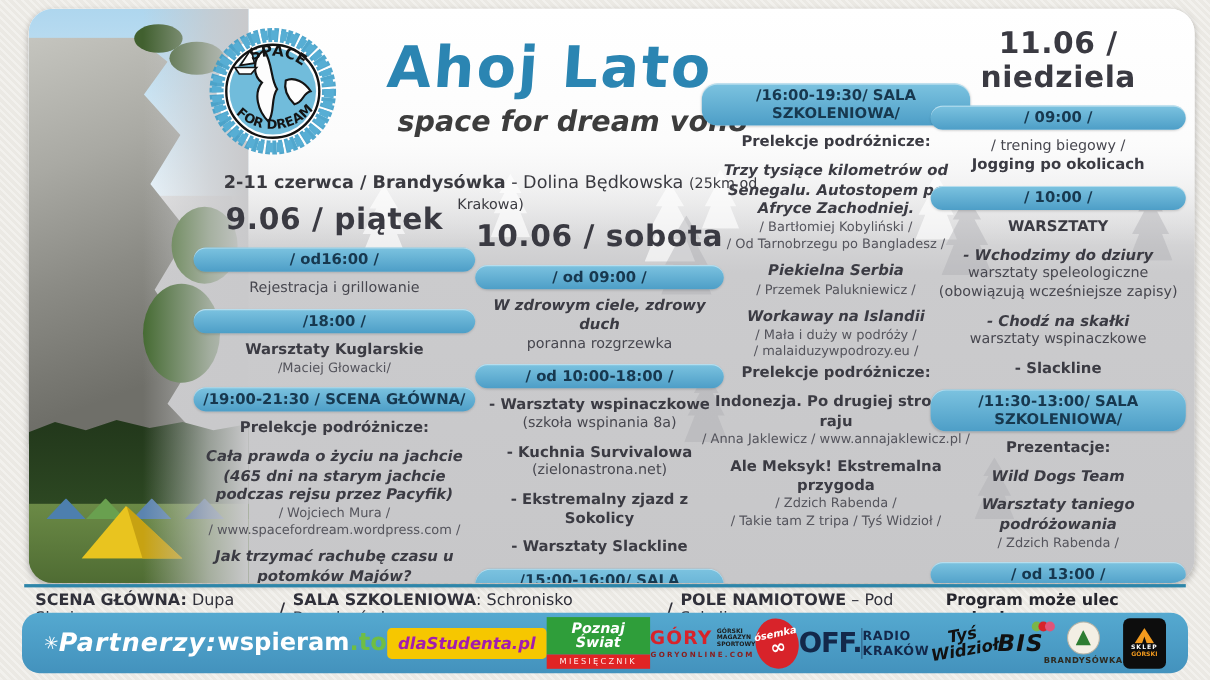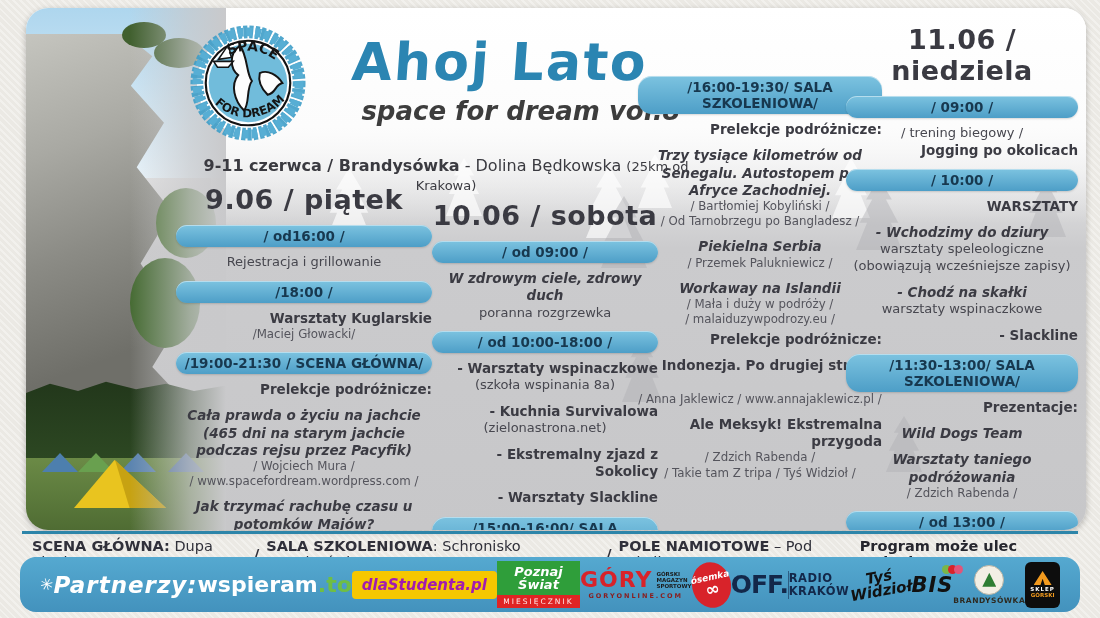--- a/index.html
+++ b/index.html
@@ -51,21 +51,21 @@
   .col { position:absolute; }
   .col1 { left:150px; top:176px; width:256px; }
   .col2 { left:406px; top:176px; width:226px;margin-top:16px; }
   .col3 { left:612px; top:58px;  width:244px; }
   .col4 { left:820px; top:16px;  width:232px; }
   .day { font-size:27px; font-weight:600; color:#3a3a42; text-align:center; margin-bottom:10px; letter-spacing:.5px; }
   .pill { display:block; margin:10px auto 7px; padding:3px 6px; border-radius:14px;
     background:linear-gradient(180deg,#7cc3e0,#4d9ec7); color:#17384f; font-weight:bold;
     font-size:13.5px; text-align:center; box-shadow:inset 0 1px 0 rgba(255,255,255,.45), 0 1px 2px rgba(0,0,0,.15); }
   .line { text-align:center; color:#47474f; font-size:13px; line-height:1.28; }
-  .line.b  { font-weight:bold; color:#3b3b43; font-size:13.5px;text-align:right; }
+  .line.b  { font-weight:bold; color:#3b3b43; font-size:13.5px; }
   .line.ib { font-weight:bold; font-style:italic; color:#3b3b43; font-size:13.5px; }
   .line.s  { font-size:11.8px; color:#54545c; }
   .line.gap { margin-top:9px; }
   .block { margin-bottom:4px; }
   
   .divider { position:absolute; left:22px; top:531px; width:1056px; height:3px; background:#2d85a9; }
   .legend { position:absolute; left:32px; top:538px; width:1044px; display:flex; align-items:center;
     font-size:14.5px; color:#30303a; }
   .legend b { font-weight:bold; }
   .legend .sep { margin:0 7px; font-weight:bold; }
@@ -78,21 +78,21 @@
   .p-label { font-size:23px; font-weight:bold; font-style:italic; letter-spacing:1px; }
   .wspieram { font-size:22px; font-weight:bold; }
   .wspieram .green { color:#6fbe44;margin-top:40px; }
   .dlastudenta { background:#f6c700; border-radius:4px; padding:5px 10px; color:#a21caf;
     font-weight:bold; font-style:italic; font-size:15px; }
   .poznaj { text-align:center; line-height:1; }
   .poznaj .top { background:#2f9e3a; color:#fff; font-style:italic; font-weight:bold; font-size:13px; padding:4px 8px; }
   .poznaj .bot { background:#e02424; color:#ffecec; font-size:7.5px; letter-spacing:2px; padding:3px 4px; }
   .gory { text-align:center; line-height:1; }
   .gory .row { display:flex; align-items:center; gap:4px; }
-  .gory .big { color:#d8232a; font-weight:900; font-size:22px; letter-spacing:1px; }
+  .gory .big { color:#d8232a; font-weight:900; font-size:17px; letter-spacing:1px; }
   .gory .side { text-align:left; font-size:5.5px; color:#1c1c1c; font-weight:bold; line-height:1.15; }
   .gory .url { font-size:6.5px; letter-spacing:2px; color:#8a1d1d; font-weight:bold; margin-top:2px; }
   .osemka { width:46px; height:46px; border-radius:50%; background:#d8232a; color:#fff;
     display:flex; flex-direction:column; align-items:center; justify-content:center; transform:rotate(-12deg); }
   .osemka .t { font-size:9px; font-style:italic; font-weight:bold; }
   .osemka .knot { font-size:17px; font-weight:900; line-height:.9; }
   .off { color:#13284a; font-weight:900; font-size:25px; letter-spacing:-1px; }
   .vline { width:1px; height:28px; background:rgba(19,40,74,.55); }
   .radiokrk { color:#13284a; font-weight:900; font-size:11.5px; line-height:1.05; letter-spacing:.5px; }
   .tys { color:#111; font-weight:900; font-style:italic; font-size:15px; transform:rotate(-10deg); line-height:.95; text-align:center; }
@@ -164,21 +164,21 @@
         <textPath href="#arcTop" startOffset="26%">SPACE</textPath>
       </text>
       <text font-size="12" fill="#141414" font-weight="bold" font-family="DejaVu Sans, sans-serif">
         <textPath href="#arcBot" startOffset="16%">FOR DREAM</textPath>
       </text>
     </svg>
   </div>
 
   <div class="title">Ahoj Lato</div>
   <div class="subtitle">space for dream vol.8</div>
-  <div class="dateline"><b>9-11 czerwca / Brandysówka</b><span> - Dolina Będkowska </span><span class="sm">(25km od Krakowa)</span></div>
+  <div class="dateline"><b>2-11 czerwca / Brandysówka</b><span> - Dolina Będkowska </span><span class="sm">(25km od Krakowa)</span></div>
 
   <div class="col col1">
     <div class="day">9.06 / piątek</div>
     <div class="blocks">
         <div class="block">
           <div class="pill">/ od16:00 /</div>
           <div class="line p">Rejestracja i grillowanie</div>
         </div>
         <div class="block">
           <div class="pill">/18:00 /</div>

